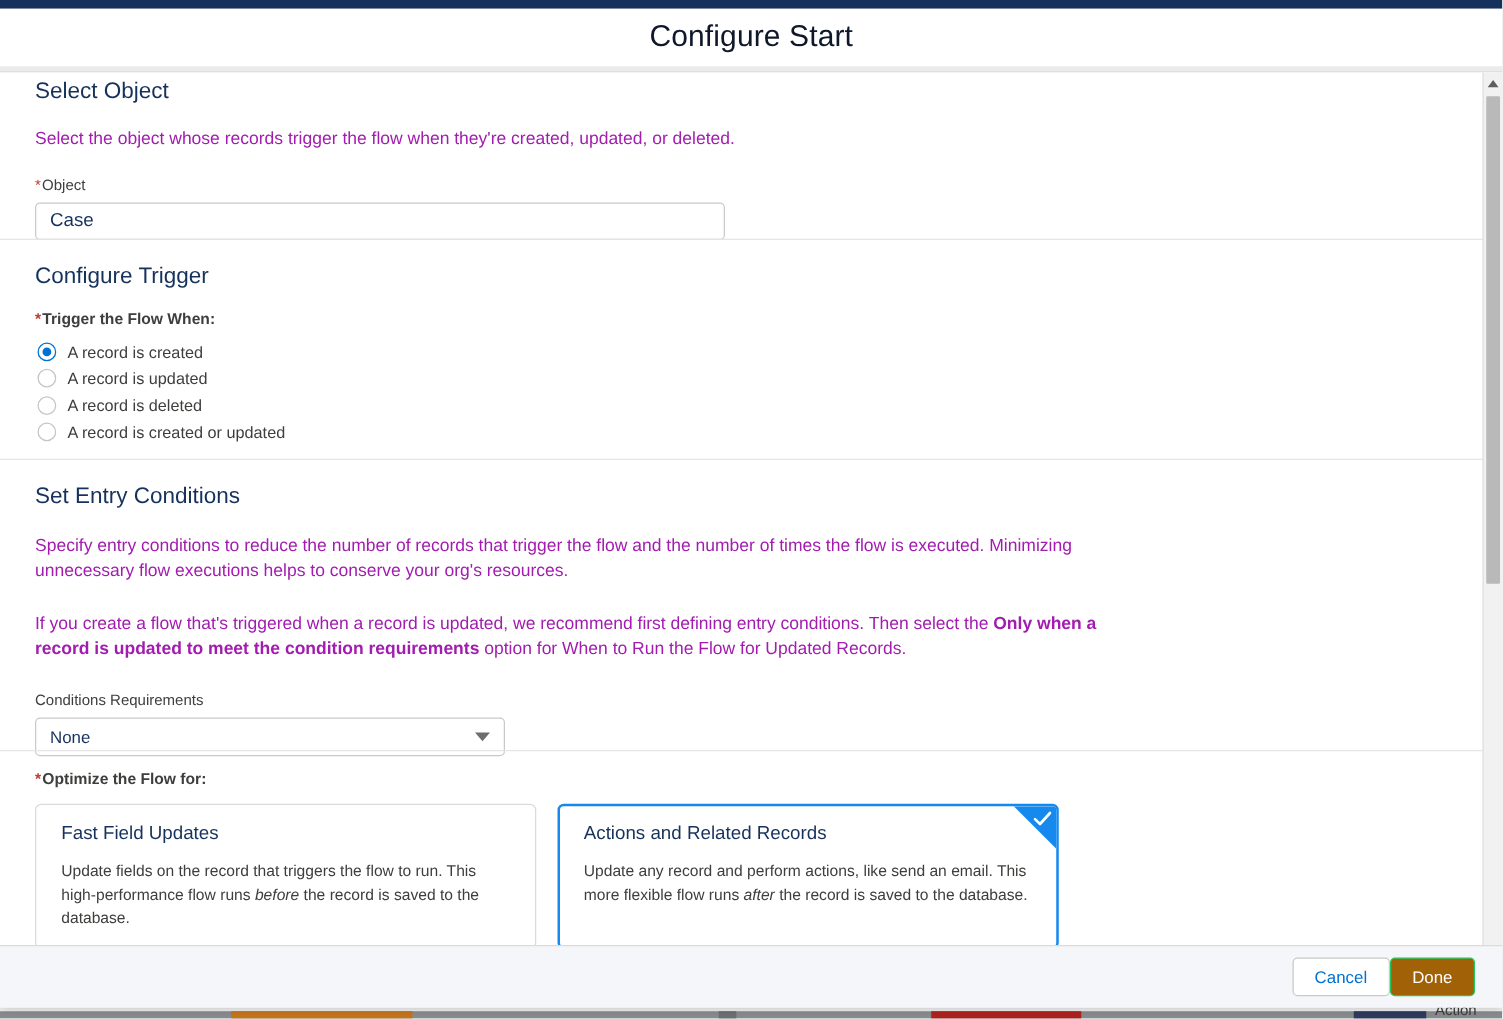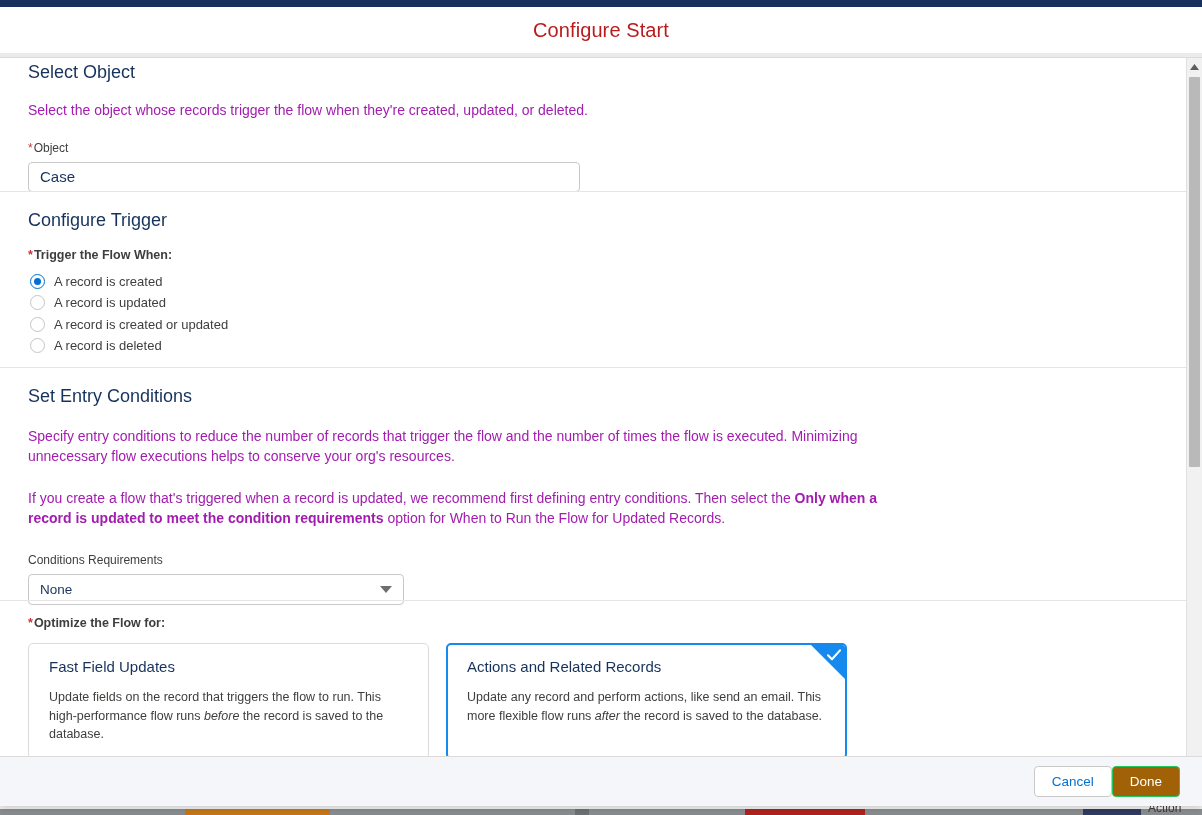--- a/index.html
+++ b/index.html
@@ -79,23 +79,23 @@
     position: absolute;
     left: 0; top: 7px;
     width: 1202px;
     height: 46px;
     background: #ffffff;
     display: flex;
     align-items: center;
     justify-content: center;
   }
   .modal-title {
-    font-size: 20px;
+    font-size: 24px;
     font-weight: 400;
-    color: #b91c1c;
+    color: #0f172a;
     letter-spacing: .1px;
   }
 
   .header-sep {
     position: absolute;
     left: 0; top: 53px;
     width: 1202px;
     height: 4px;
     background: #ebebeb;
     border-bottom: 1px solid #dddbda;
@@ -400,25 +400,25 @@
           <div class="radio-row selected">
             <span class="radio-mark"></span>
             <span class="radio-label">A record is created</span>
           </div>
           <div class="radio-row">
             <span class="radio-mark"></span>
             <span class="radio-label">A record is updated</span>
           </div>
           <div class="radio-row">
             <span class="radio-mark"></span>
-            <span class="radio-label">A record is created or updated</span>
+            <span class="radio-label">A record is deleted</span>
           </div>
           <div class="radio-row">
             <span class="radio-mark"></span>
-            <span class="radio-label">A record is deleted</span>
+            <span class="radio-label">A record is created or updated</span>
           </div>
         </div>
       </div>
       <div class="divider" style="top:309px;"></div>
 
       <div class="section" style="top:328px;">
         <h2 class="section-title">Set Entry Conditions</h2>
         <p class="section-desc" style="margin-top:18px; width:830px;">Specify entry conditions to reduce the number of records that trigger the flow and the number of times the flow is executed. Minimizing unnecessary flow executions helps to conserve your org's resources.</p>
         <p class="section-desc" style="margin-top:22px; width:855px;"><span>If you create a flow that's triggered when a record is updated, we recommend first defining entry conditions. Then select the </span><b>Only when a record is updated to meet the condition requirements</b><span> option for When to Run the Flow for Updated Records.</span></p>
         <div style="margin-top:24px;">

